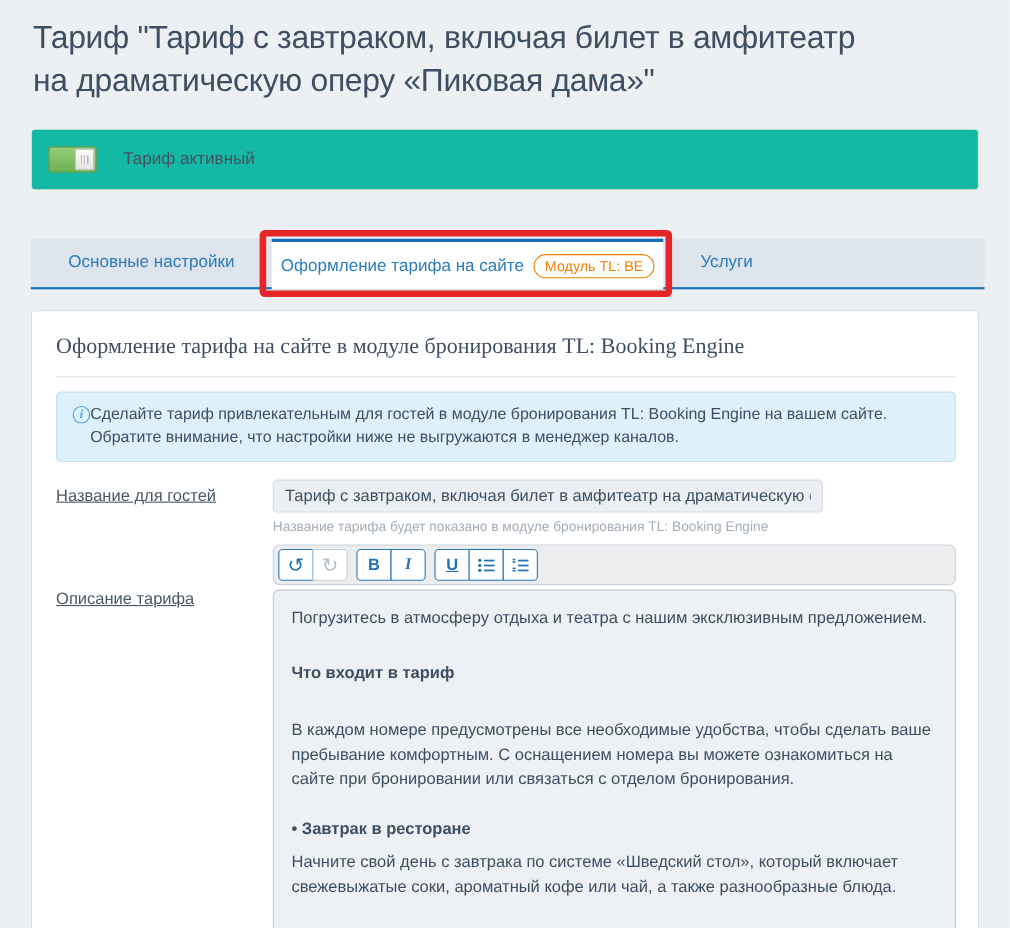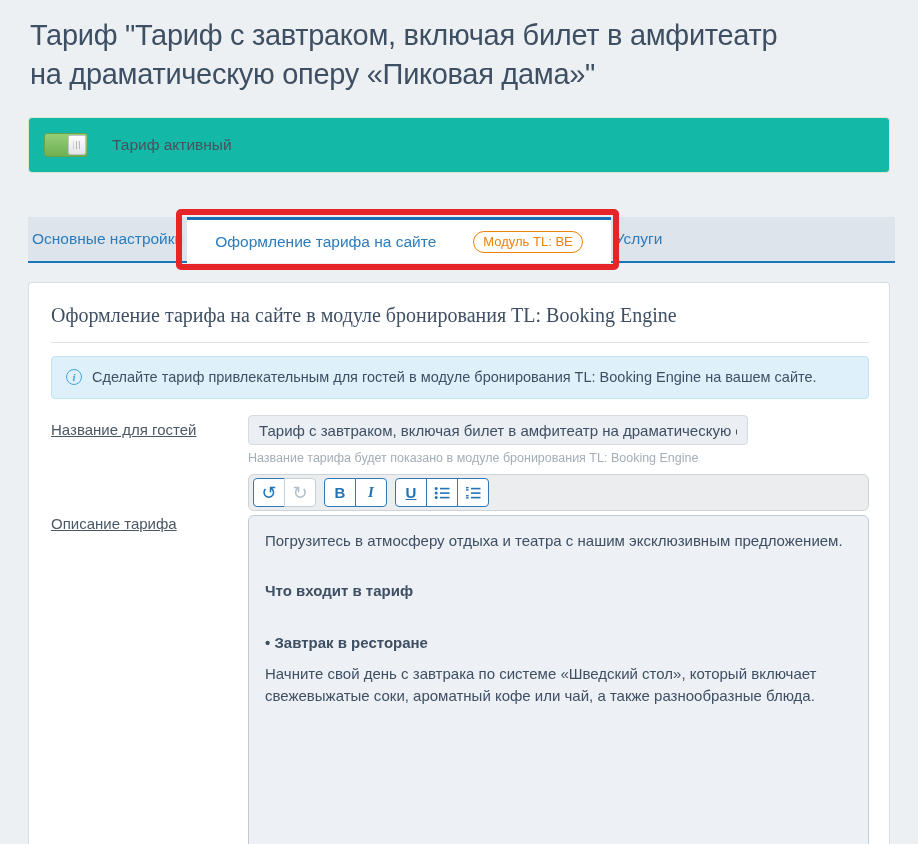--- a/index.html
+++ b/index.html
@@ -44,26 +44,26 @@
   .status-label { margin-left: 24px; font-size: 15.5px; color: #46525e; }
 
   
   .tab-bar {
     margin: 44px 23px 0 28px; height: 46px;
     background: #dde4eb; border-bottom: 2px solid #1b75bb;
     display: flex; align-items: stretch;
     position: relative;
   }
   .tab {
-    display: flex; align-items: center; padding: 0 4px;
+    display: flex; align-items: center; padding: 0 34px;
     font-size: 15.5px; color: #2b7cbd; cursor: pointer; white-space: nowrap;
   }
   .tab.active {
     background: #fff; border-top: 3px solid #1a70b8;
-    margin-bottom: -2px; position: relative; padding: 0 28px; gap: 28px;
+    margin-bottom: -2px; position: relative; padding: 0 8px;
   }
   .badge {
     margin-left: 9px; padding: 2px 9px 3px 9px;
     border: 1px solid #ee8208; border-radius: 11px;
     color: #ee8208; font-size: 13px; white-space: nowrap;
   }
   .annotation-box {
     position: absolute; left: -11px; right: -8px; top: -11px; bottom: -7px;
     border: 6px solid #e52528; border-radius: 5px;
     pointer-events: none; z-index: 10;
@@ -77,21 +77,21 @@
     padding: 19px 20px 30px 22px;
   }
   .section-heading {
     margin: 0; font-size: 20px; font-weight: 400; line-height: 26px; color: #3e4f63; font-family: Liberation Serif, serif;
   }
   .panel hr {
     border: none; border-top: 1px solid #dde2e7; margin: 14px 0 13px 0;
   }
   .info-box {
     background: #def1fa; border: 1px solid #bfe3f2; border-radius: 4px;
-    padding: 10px 14px; display: flex; gap: 10px;
+    padding: 10px 14px; display: flex; 
     font-size: 14.5px; line-height: 21px; color: #3e4f63;
   }
   .info-icon {
     flex: 0 0 auto; width: 16px; height: 16px; margin-top: 2px;
     border: 1.5px solid #41a8da; border-radius: 50%;
     color: #41a8da; font-size: 11px; font-style: italic; font-weight: 700;
     display: flex; align-items: center; justify-content: center;
     font-family: "Liberation Serif", serif;
   }
   .info-icon::after { content: "i"; }
@@ -179,20 +179,21 @@
 </div>
 
 <div class="panel">
   <h2 class="section-heading">Оформление тарифа на сайте в модуле бронирования TL: Booking Engine</h2>
   <hr>
 
   <div class="info-box">
     <span class="info-icon"></span>
     <span>
       <span class="info-line">Сделайте тариф привлекательным для гостей в модуле бронирования TL: Booking Engine на вашем сайте.</span>
+      <span class="info-line">Обратите внимание, что настройки ниже не выгружаются в менеджер каналов.</span>
     </span>
   </div>
 
   <div class="form-row">
     <div class="field-label">Название для гостей</div>
     <div class="field-col">
       <input class="text-input" type="text" value="Тариф с завтраком, включая билет в амфитеатр на драматическую с" style="">
       <div class="helper-text">Название тарифа будет показано в модуле бронирования TL: Booking Engine</div>
     </div>
   </div>
@@ -231,18 +232,19 @@
               <rect x="6" y="6.3" width="9.5" height="1.6" fill="#2173b5"></rect>
               <rect x="6" y="10.8" width="9.5" height="1.6" fill="#2173b5"></rect>
             </svg>
           </button>
         </div>
       </div>
 
       <div class="editor-area">
         <p class="gap-a">Погрузитесь в атмосферу отдыха и театра с нашим эксклюзивным предложением.</p>
         <p class="bold gap-b">Что входит в тариф</p>
+        <p class="gap-d">В каждом номере предусмотрены все необходимые удобства, чтобы сделать ваше пребывание комфортным. С оснащением номера вы можете ознакомиться на сайте при бронировании или связаться с отделом бронирования.</p>
         <p class="bold gap-e">• Завтрак в ресторане</p>
         <p>Начните свой день с завтрака по системе «Шведский стол», который включает свежевыжатые соки, ароматный кофе или чай, а также разнообразные блюда.</p>
       </div>
     </div>
   </div>
 </div>
 
 </body></html>

